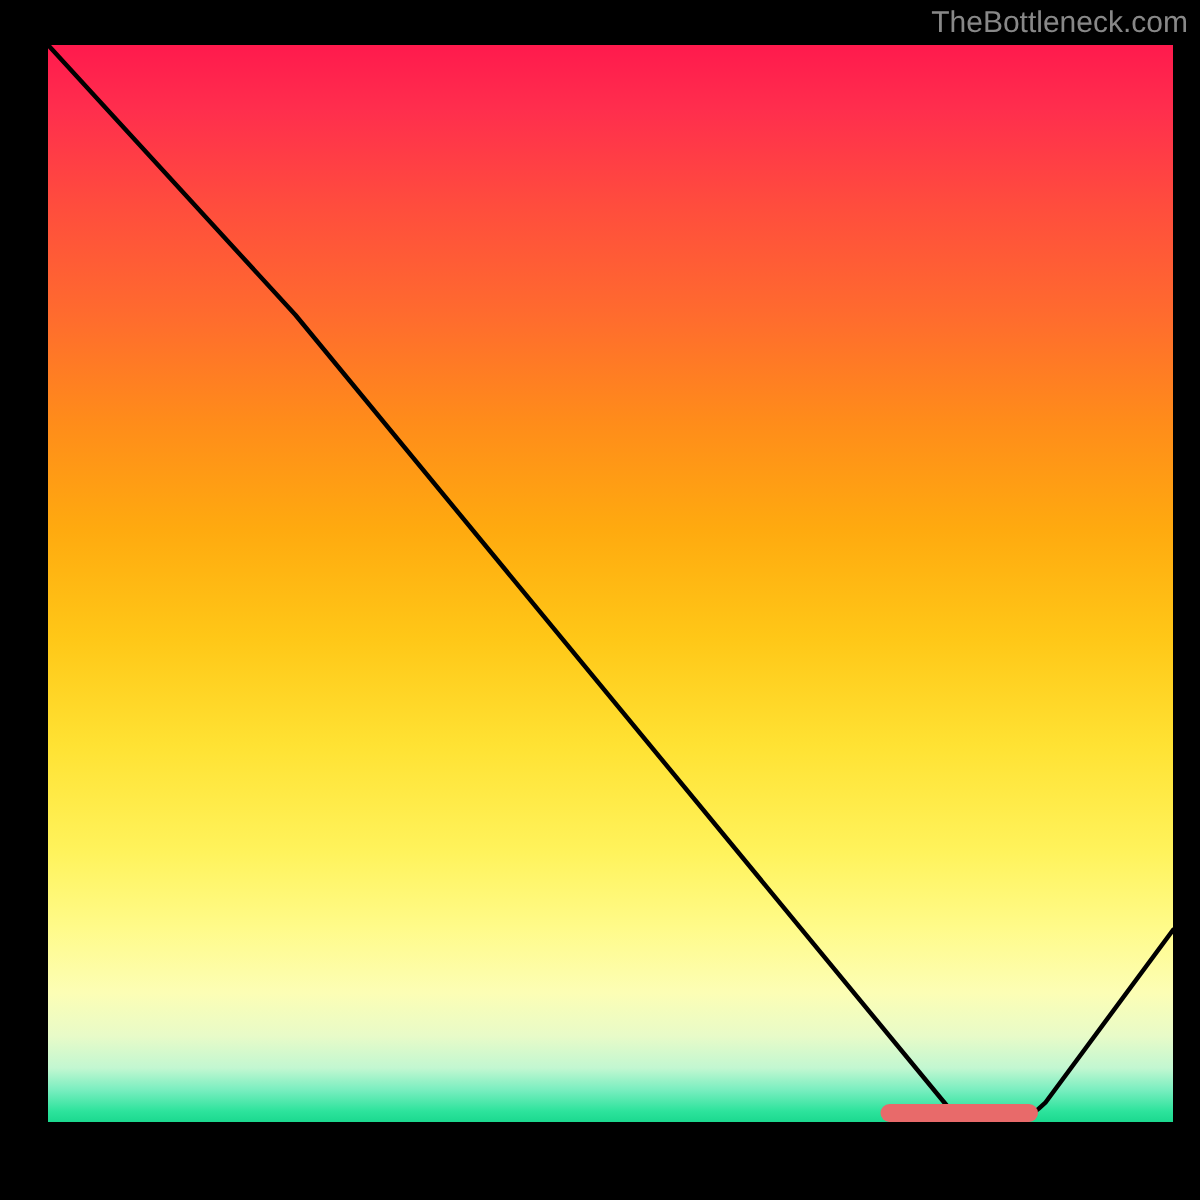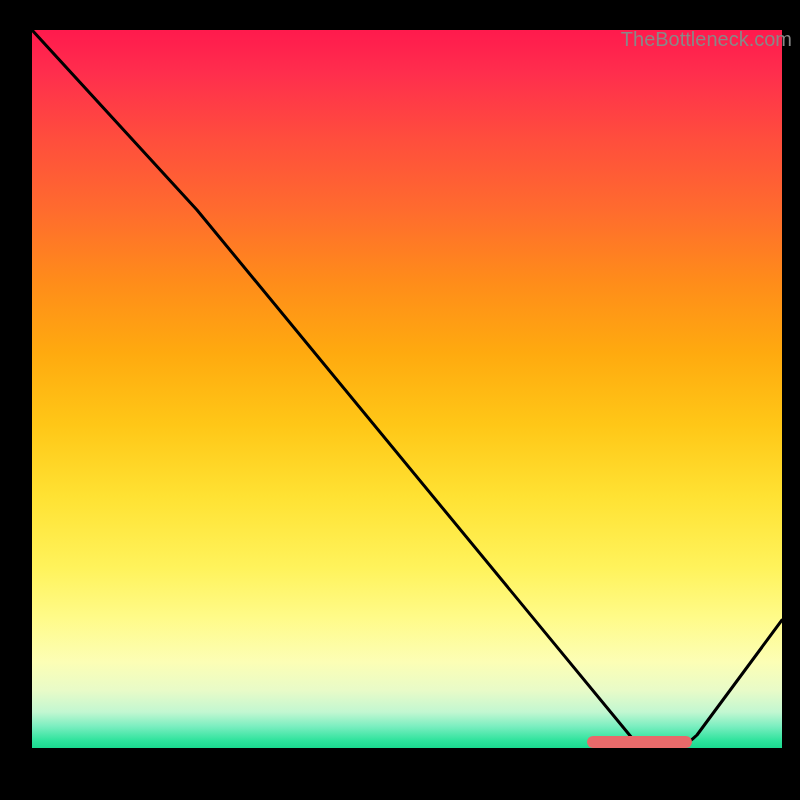--- a/index.html
+++ b/index.html
@@ -12,21 +12,20 @@
     overflow: hidden;
   }
   .watermark {
     position: absolute;
     top: 4px;
     right: 8px;
     color: #888;
     font-size: 20px;
     font-weight: 500;
     z-index: 10;
-    margin-top: 24px;
   }
   .plot-area {
     position: absolute;
     left: 32px;
     top: 30px;
     width: 750px;
     height: 718px;
     overflow: hidden;
   }
   .gradient-bg {

